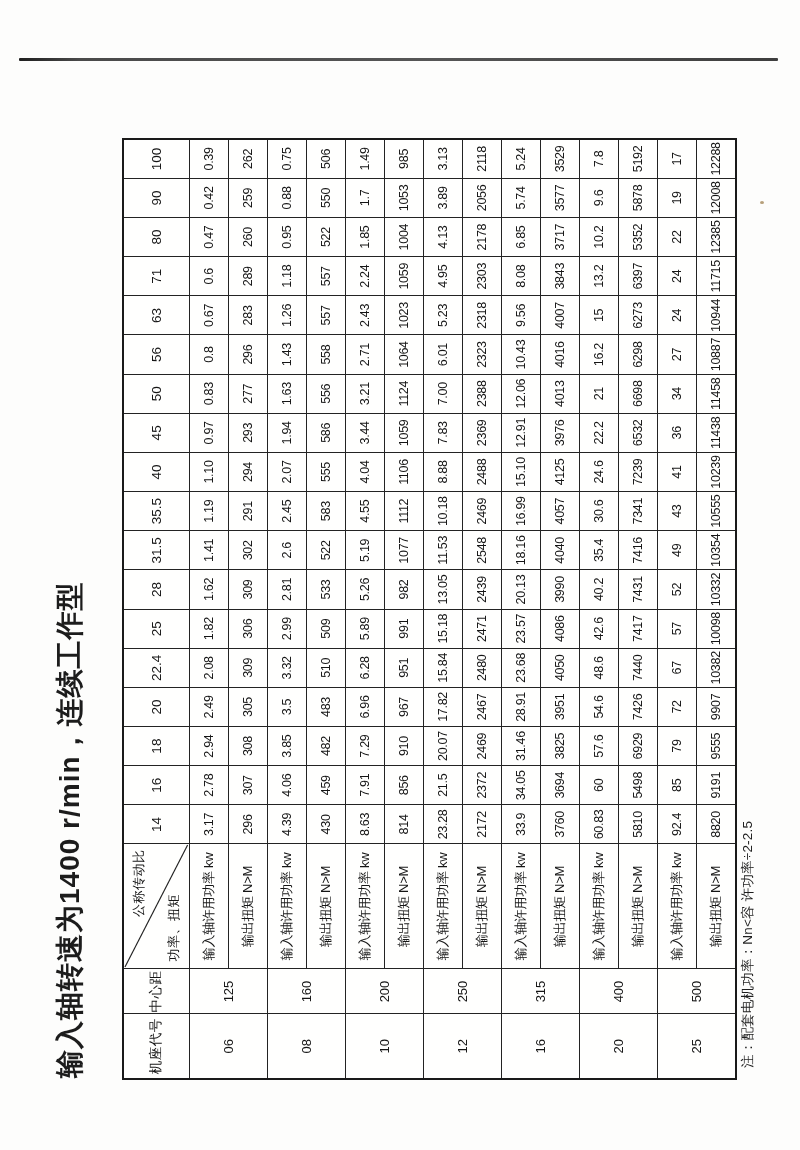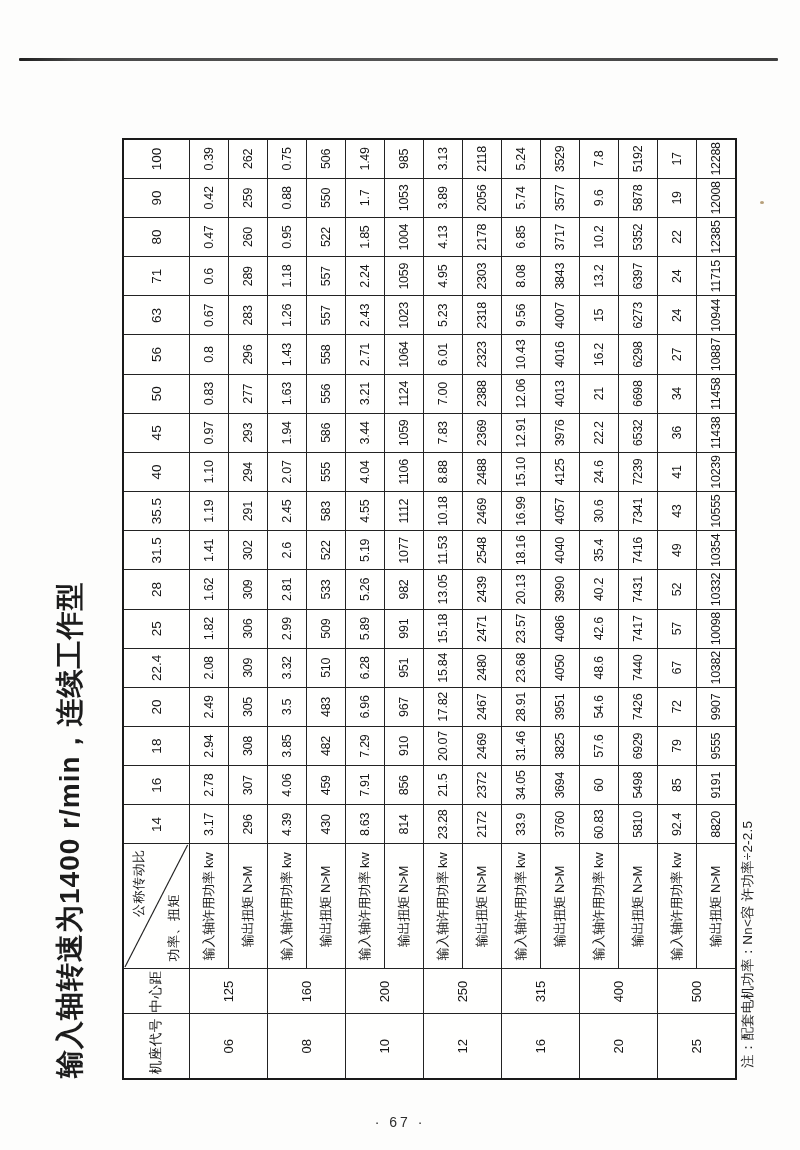--- a/index.html
+++ b/index.html
@@ -454,14 +454,13 @@
             <td class="num">12385</td>
             <td class="num">12008</td>
             <td class="num">12288</td>
           </tr>
         </tbody>
     </table>
 
     <div class="note">注：配套电机功率：Nn&lt;容 许功率÷2-2.5</div>
   </div>
 
-  <div class="page-num">· 67 ·</div>
 </div>
 
 </body></html>

